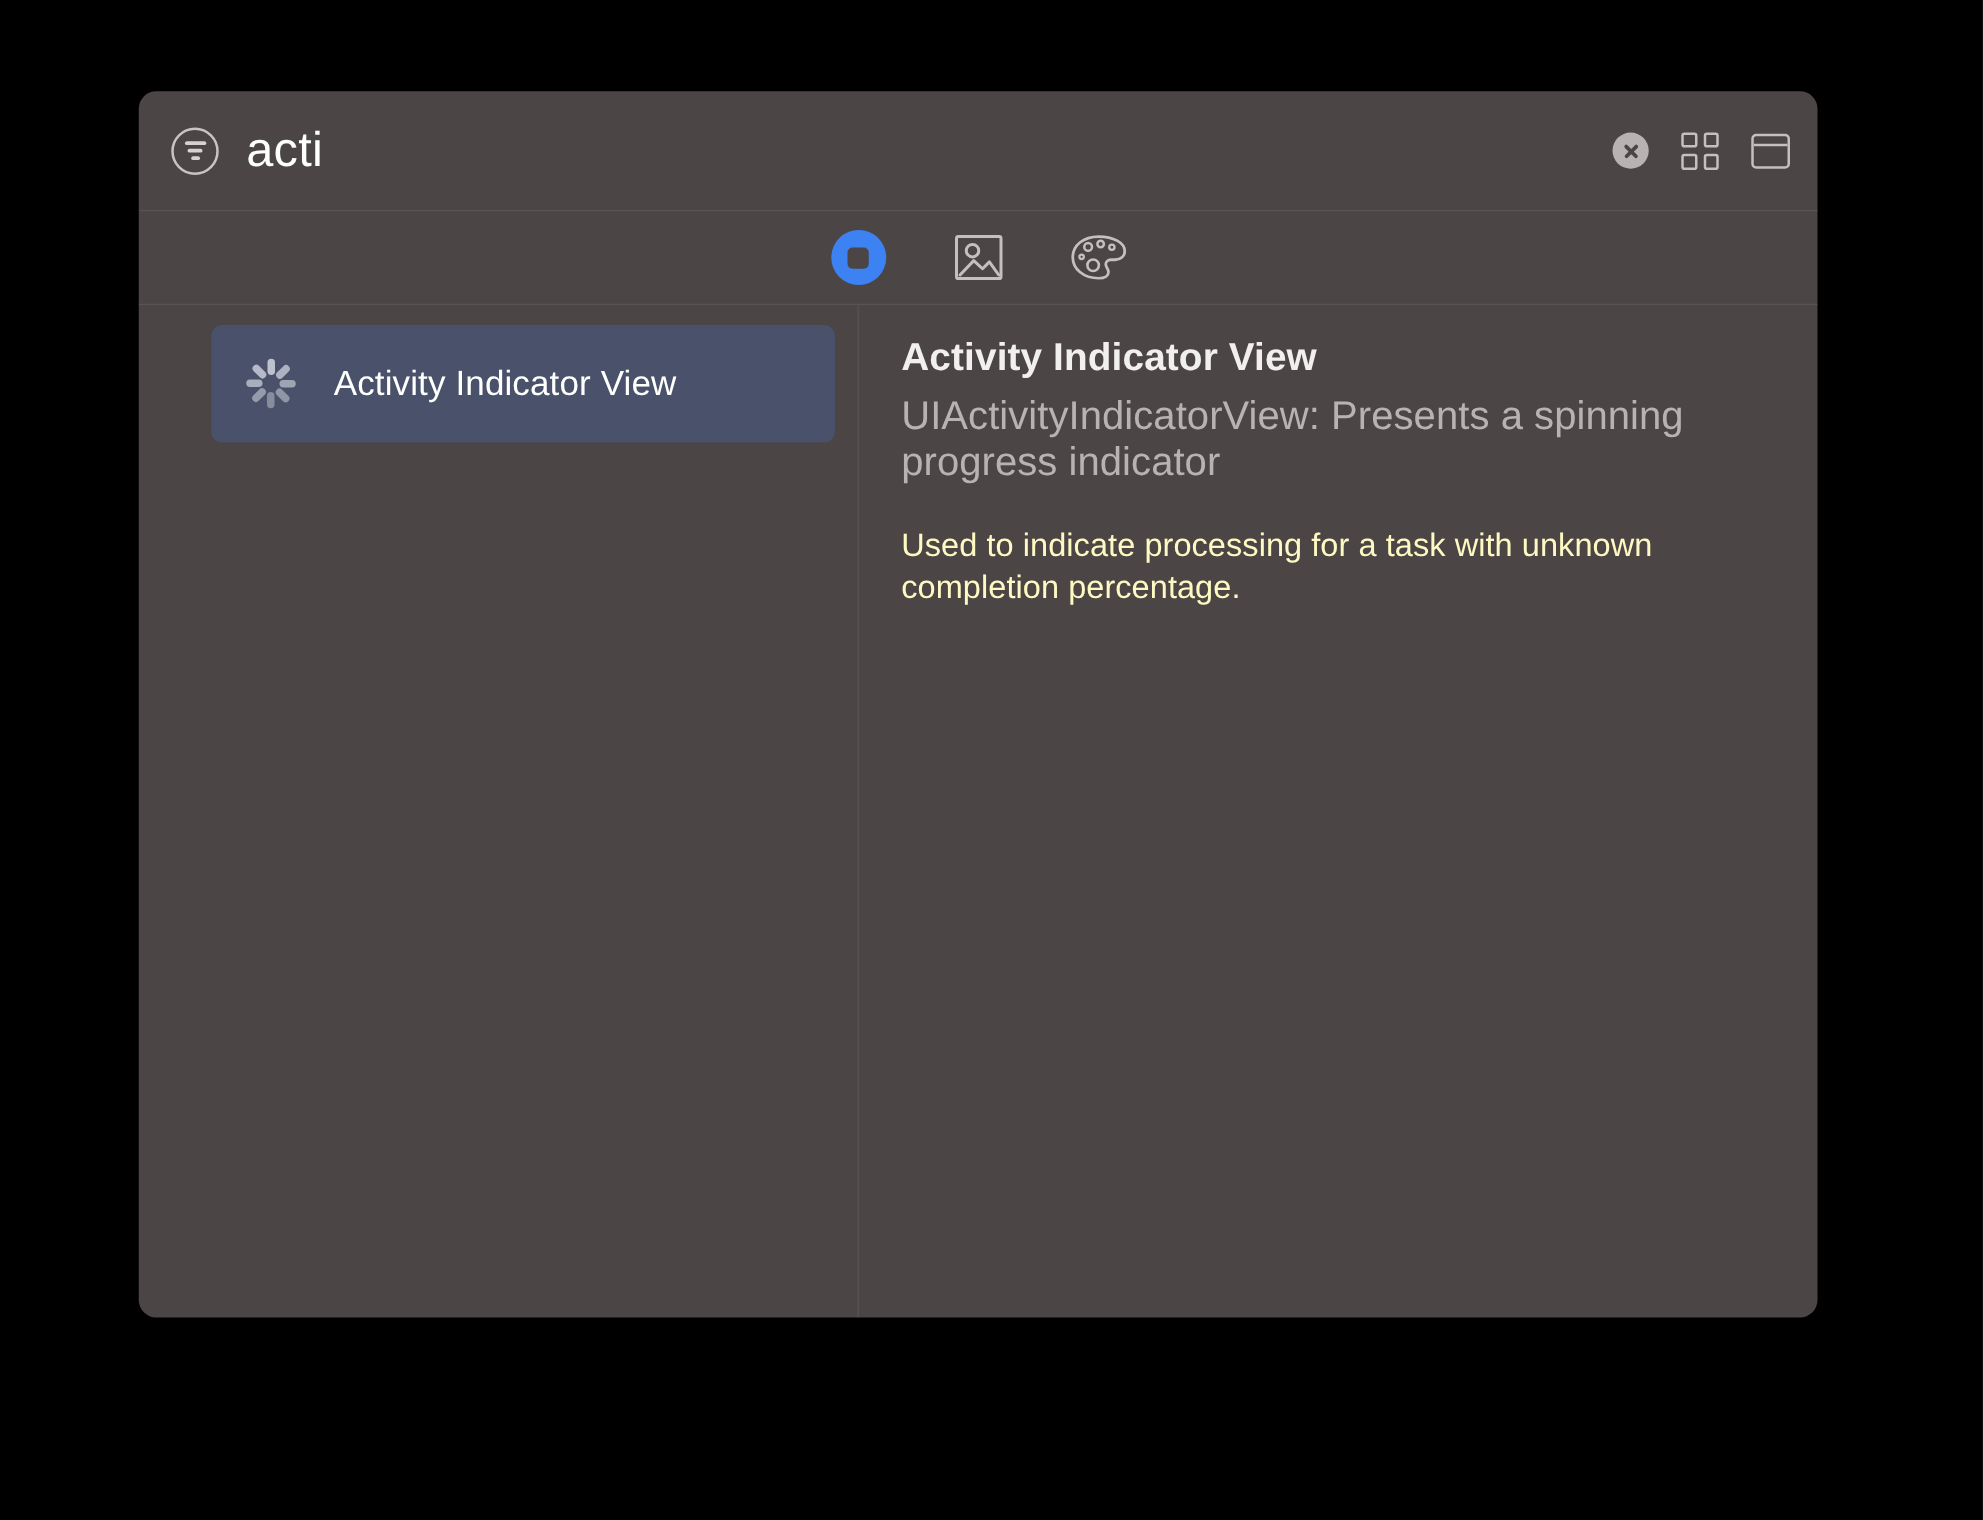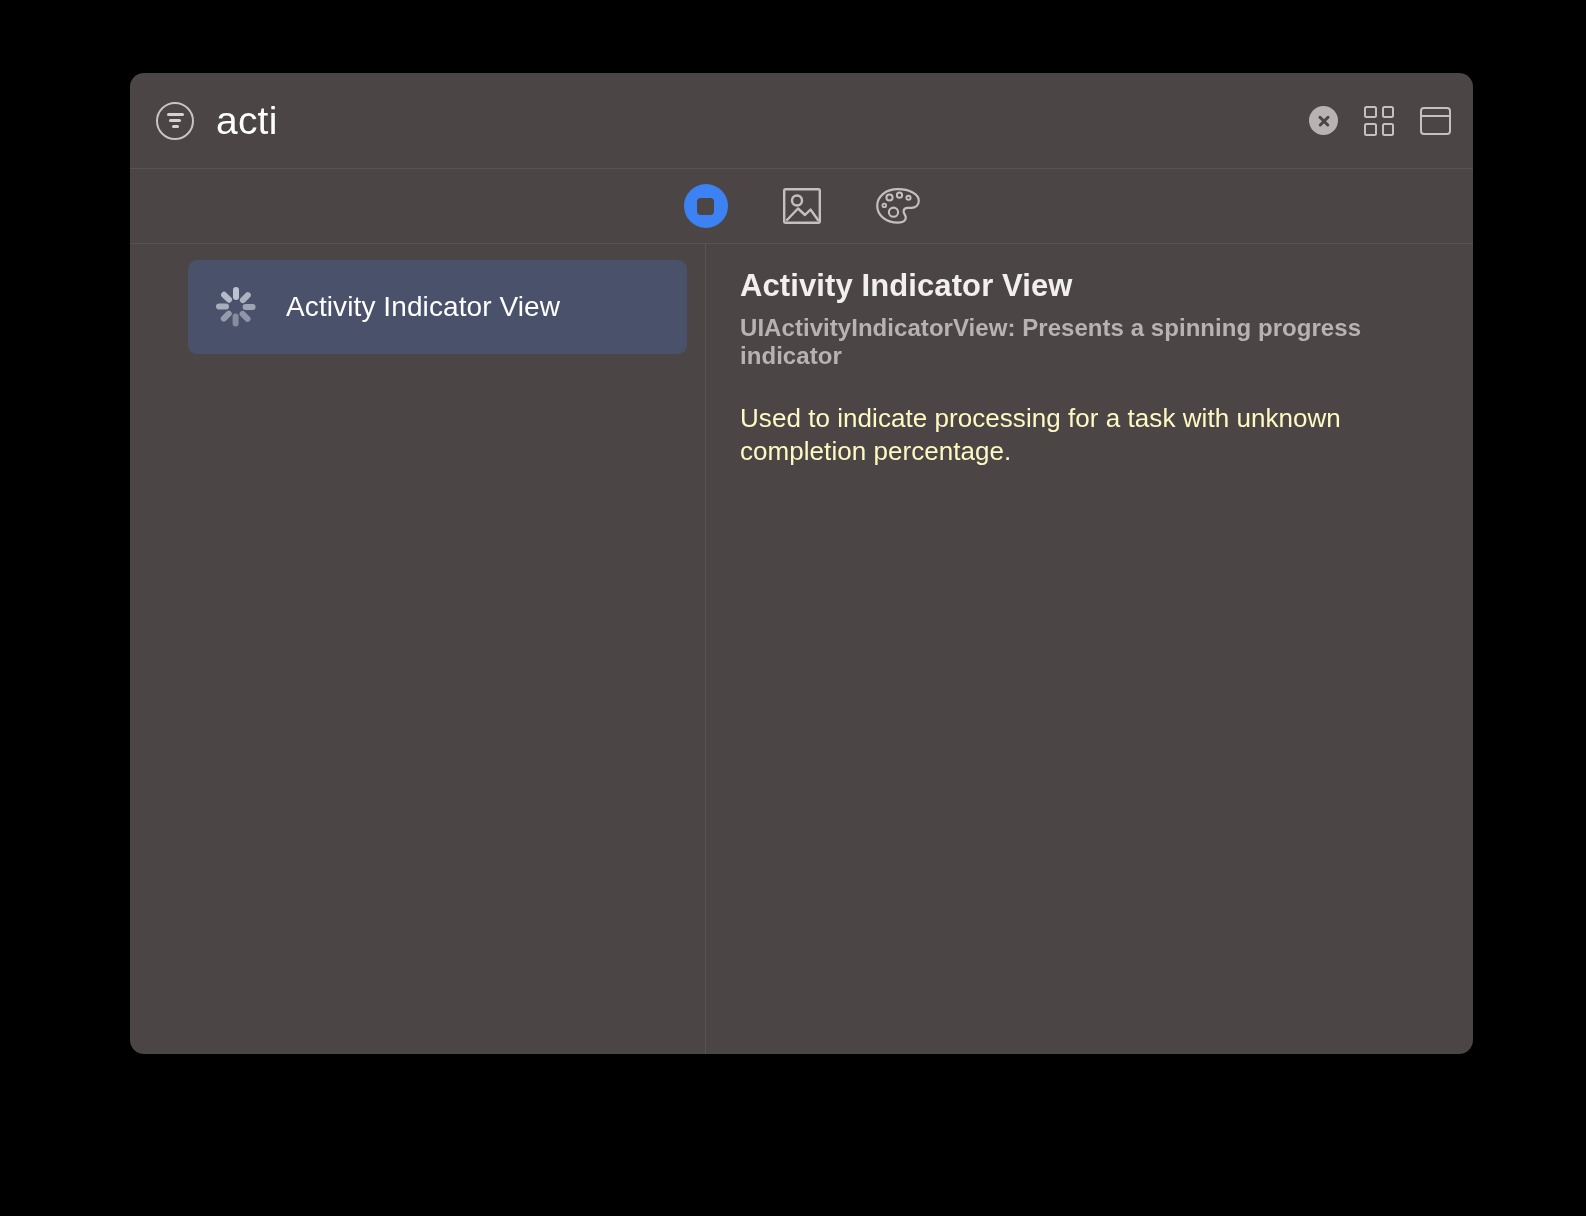--- a/index.html
+++ b/index.html
@@ -8,21 +8,21 @@
     background: #000000;
     width: 1586px;
     height: 1216px;
     overflow: hidden;
     font-family: "Liberation Sans", sans-serif;
     -webkit-font-smoothing: antialiased;
   }
 
   #app-window {
     position: absolute;
-    left: 130px;
+    left: 111px;
     top: 73px;
     width: 1343px;
     height: 981px;
     background: #4b4546;
     border-radius: 14px;
     overflow: hidden;
     box-shadow: 0 2px 12px rgba(0,0,0,0.55);
   }
 
   
@@ -233,22 +233,22 @@
   }
   #detail-title {
     color: #f2efef;
     font-size: 31px;
     font-weight: 700;
     letter-spacing: 0.1px;
     margin: 0 0 10px 0;
   }
   #detail-subtitle {
     color: #b8b2b2;
-    font-size: 24px;
-    font-weight: 700;
+    font-size: 32px;
+    font-weight: 400;
     margin: 0 0 32px 0;
     letter-spacing: 0.05px;
   }
   #detail-body {
     color: #fef9c3;
     font-size: 26px;
     font-weight: 400;
     line-height: 1.27;
     margin: 0;
     max-width: 650px;

